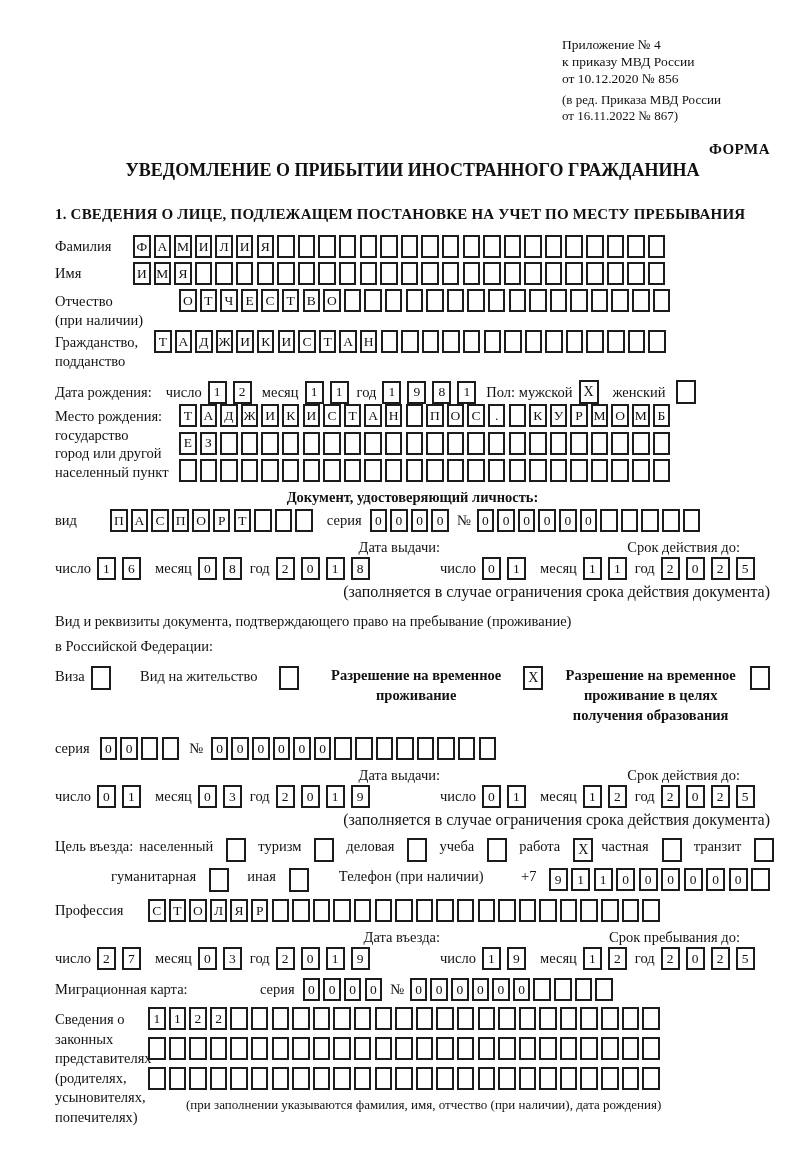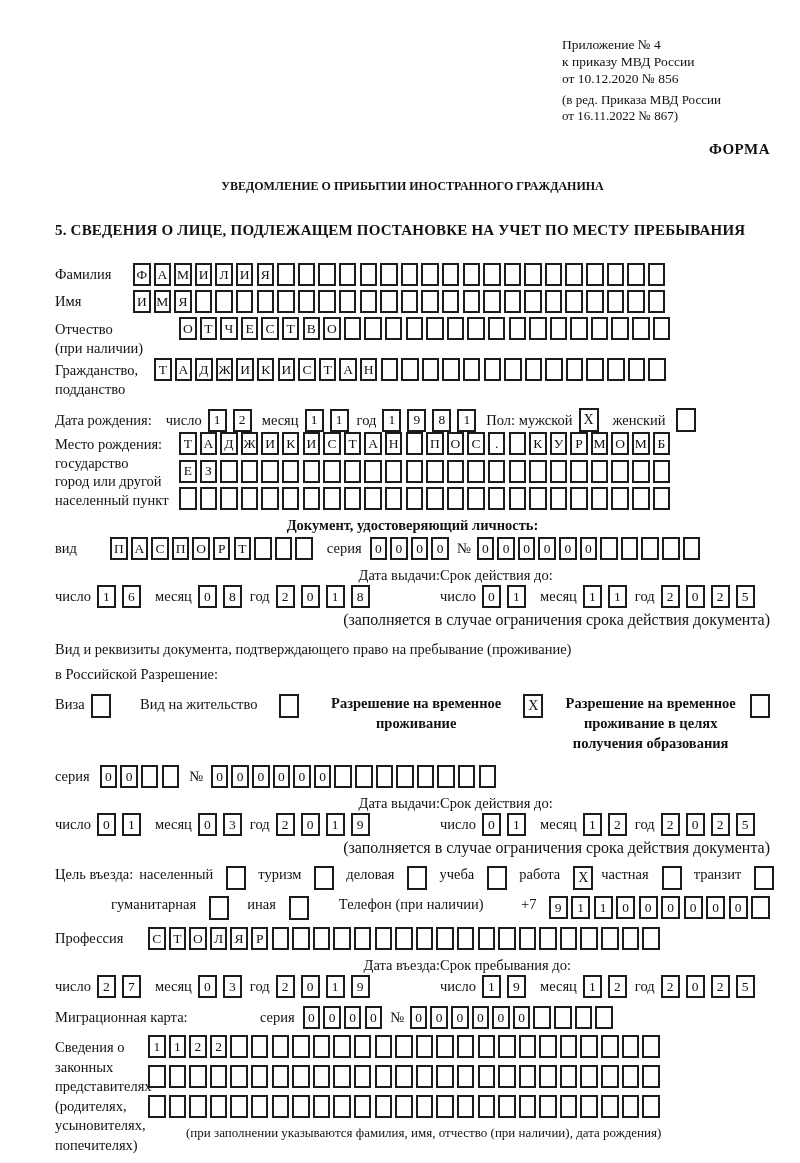--- a/index.html
+++ b/index.html
@@ -9,21 +9,21 @@
     font-family: "Liberation Serif", "DejaVu Serif", serif;
     color: #111; font-size: 14.5px;
   }
   .page { width: 800px; height: 1163px; padding: 36px 30px 10px 55px; }
 
   
   .hdr { margin-left: auto; width: 208px; font-size: 13.5px; line-height: 17px; }
   .hdr .amend { margin-top: 5px; font-size: 13px; line-height: 16px; }
   .forma { text-align: right; font-weight: bold; font-size: 15px; margin-top: 17px; letter-spacing: .5px; }
 
-  .title { text-align: center; font-weight: bold; font-size: 12px; line-height: 22px; margin-top: 17px; }
+  .title { text-align: center; font-weight: bold; font-size: 18px; line-height: 22px; margin-top: 1px; }
   .uline { display: inline-block; width: 58px; border-bottom: 2px solid #333; margin-left: 14px; }
 
   .sect { font-weight: bold; font-size: 15px; margin-top: 25px; letter-spacing: .2px; }
 
   
   .row { display: flex; align-items: center; }
   .row.top { align-items: flex-start; }
   .cells { display: flex; gap: 3.1px; flex: none; }
   .cell {
     width: 17.5px; height: 23px; border: 2px solid #1c1c1c; flex: none;
@@ -36,21 +36,21 @@
     width: 20px; height: 24px; border: 2px solid #1c1c1c; flex: none;
     display: inline-flex; align-items: center; justify-content: center; font-size: 14px;
   }
   .lblcol { flex: none; line-height: 19px; padding-top: 3px; }
   .lbl { flex: none; }
   .stack { display: flex; flex-direction: column; gap: 4.5px; }
 
   
   .dlabels { display: flex; margin-top: 7px; }
   .dlabels .dl { width: 385px; text-align: right; }
-  .dlabels .dr { width: 300px; text-align: left; }
+  .dlabels .dr { width: 300px; text-align: right; }
   .dcells { display: flex; align-items: center; margin-top: 1px; }
   .dcells .half-l { display: flex; align-items: center; width: 385px; }
   .dcells .half-r { display: flex; align-items: center; }
   .note { text-align: right; font-size: 16px; margin-top: 3px; }
   .gap6 { width: 6px; } .gap8 { width: 8px; } .gap10 { width: 10px; } .gap14 { width: 14px; }
 
   .dochead { text-align: center; font-weight: bold; font-size: 14.5px; margin-top: 7px; }
   .intro { margin-top: 11px; line-height: 19px; }
   .optrow { display: flex; align-items: flex-start; margin-top: 9px; }
   .optrow .olabel { text-align: center; line-height: 20px; font-weight: bold; }
@@ -72,23 +72,23 @@
     <div class="amend">(в ред. Приказа МВД России</div>
     <div class="amend" style="margin-top:0">от 16.11.2022 № 867)</div>
   </div>
 
   <div class="forma">ФОРМА</div>
 
   <div class="title">
     <div>УВЕДОМЛЕНИЕ О ПРИБЫТИИ ИНОСТРАННОГО ГРАЖДАНИНА</div>
   </div>
 
-  <div class="sect">5. СВЕДЕНИЯ О ЛИЦЕ, ПОДЛЕЖАЩЕМ ПОСТАНОВКЕ НА УЧЕТ ПО МЕСТУ ПРЕБЫВАНИЯ</div>
-
-  <div class="row" style="margin-top:24px">
+  <div class="sect">1. СВЕДЕНИЯ О ЛИЦЕ, ПОДЛЕЖАЩЕМ ПОСТАНОВКЕ НА УЧЕТ ПО МЕСТУ ПРЕБЫВАНИЯ</div>
+
+  <div class="row" style="margin-top:12px">
     <span class="lbl" style="width:78px">Фамилия</span>
     <span class="cells">
         <span class="cell">Ф</span>
         <span class="cell">А</span>
         <span class="cell">М</span>
         <span class="cell">И</span>
         <span class="cell">Л</span>
         <span class="cell">И</span>
         <span class="cell">Я</span>
         <span class="cell"></span>
@@ -429,21 +429,21 @@
           <span class="cell">2</span>
           <span class="cell">0</span>
           <span class="cell">2</span>
           <span class="cell">5</span>
         </span>
     </div>
   </div>
   <div class="note">(заполняется в случае ограничения срока действия документа)</div>
 
   <div class="intro">Вид и реквизиты документа, подтверждающего право на пребывание (проживание)</div>
-  <div class="intro" style="margin-top:6px">в Российской Разрешение:</div>
+  <div class="intro" style="margin-top:6px">в Российской Федерации:</div>
 
   <div class="optrow">
     <span class="lbl" style="padding-top:3px">Виза</span>
     <span class="gap6"></span>
     <span class="cb"></span>
     <span style="width:30px"></span>
     <span class="lbl" style="padding-top:3px">Вид на жительство</span>
     <span style="width:22px"></span>
     <span class="cb"></span>
     <span style="width:24px"></span>

